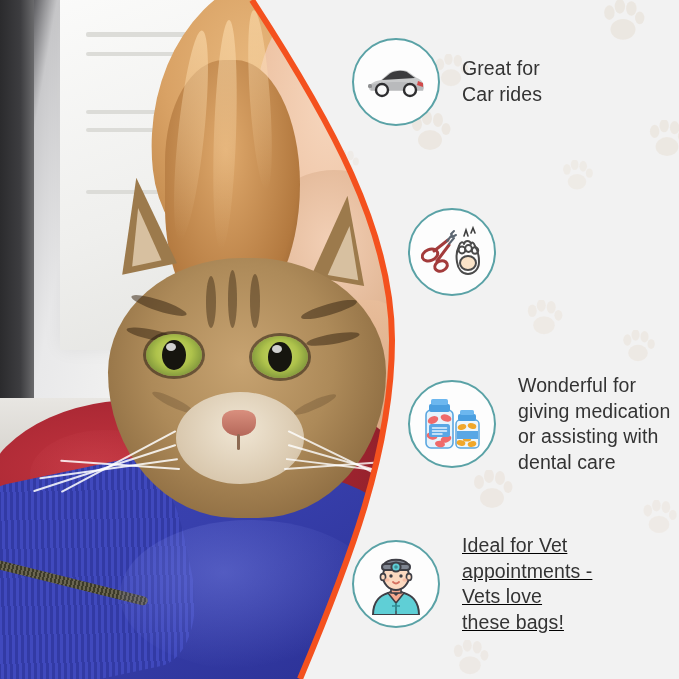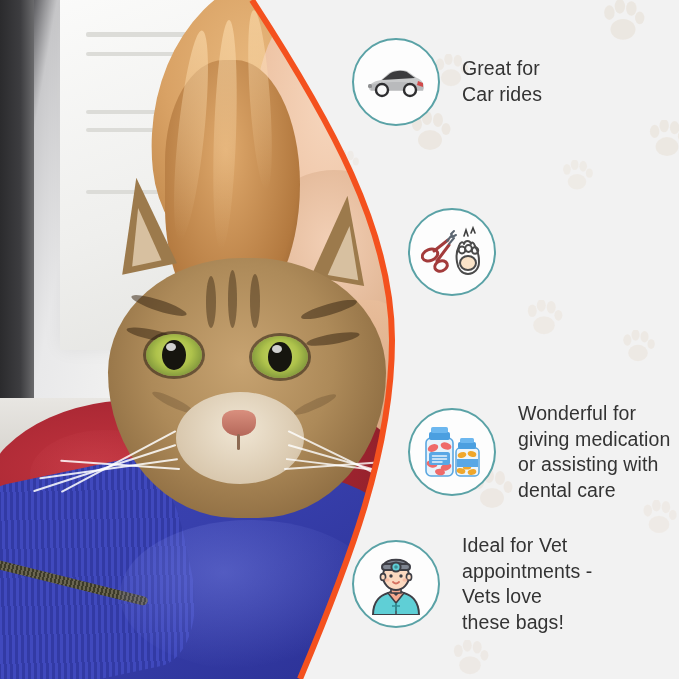--- a/index.html
+++ b/index.html
@@ -101,22 +101,22 @@
     background:#fdfdfd;border:2px solid #5aa2a6;
     box-sizing:border-box;display:flex;align-items:center;justify-content:center;flex:0 0 auto;
   }
   .circle svg{display:block;}
   .ftext{
     margin-left:22px;color:#333333;font-size:19.5px;line-height:1.32;
     letter-spacing:.1px;white-space:pre-line;
   }
   #f1{left:336px;top:38px;}
   #f2{left:392px;top:208px;}
-  #f3{left:392px;top:373px;margin-top:28px;}
-  #f4{left:336px;top:533px;}
+  #f3{left:392px;top:373px;}
+  #f4{left:336px;top:533px;text-decoration:underline;}
 </style>
 </head>
 <body>
 
 <div class="canvas">
 
   <div class="paws">
     <svg class="paw" style="left:408px;top:112px;" width="44" height="40" viewBox="0 0 44 40">
       <g fill="#e7ded2">
           <ellipse cx="9" cy="12" rx="5" ry="7"></ellipse>

